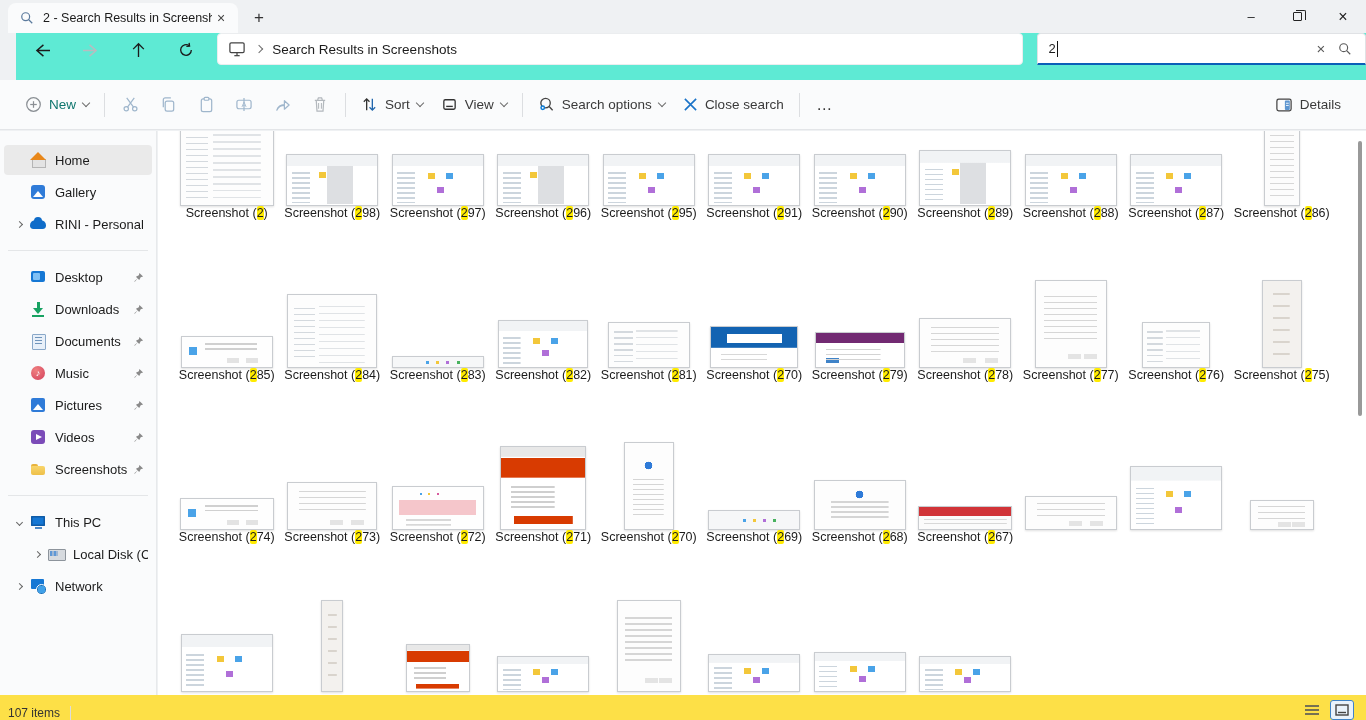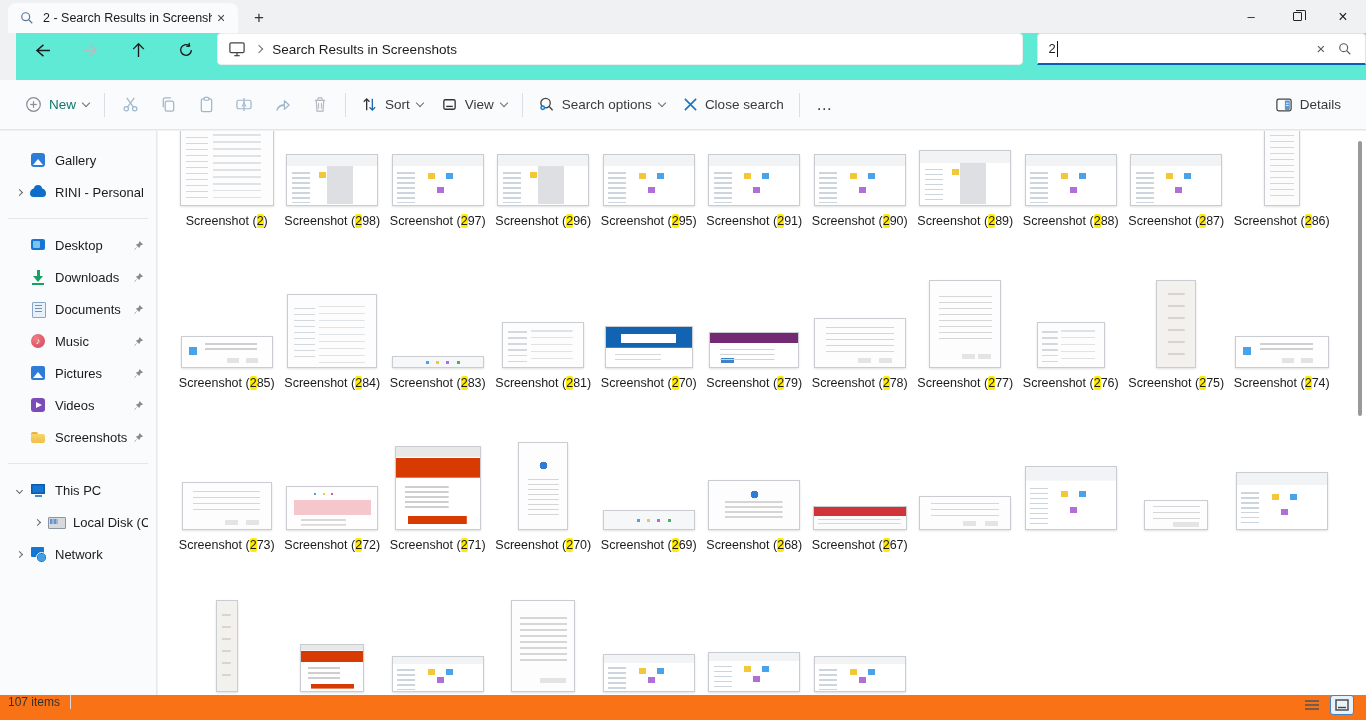--- a/index.html
+++ b/index.html
@@ -86,21 +86,21 @@
   .ic-network::before { content:""; position:absolute; left:1px; top:1px; width:13px; height:10px; background:#1577d4; border-radius:1px; }
   .ic-network::after { content:""; position:absolute; left:6px; top:6px; width:9px; height:9px; background:radial-gradient(circle,#3fa0e8 60%,#1b6fb8 62%); border-radius:50%; border:1px solid #fff; }
   .pin-svg { display:block; }
 
   
   .main { position:absolute; top:131px; left:158px; right:0; bottom:25px; background:#fff; overflow:hidden; }
   .file-grid { display:grid; grid-template-columns:repeat(11,105.5px); padding-left:16px; }
   .cell { height:162px; display:flex; flex-direction:column; align-items:center; }
   .thumb-area { height:75px; width:100%; display:flex; align-items:flex-end; justify-content:center; }
   .thumb { flex:none; background:#fff; border:1px solid #c9ccd0; box-shadow:0 1px 2px rgba(0,0,0,.12); }
-  .flabel { margin-top:8px; max-width:98px; font-size:12.5px; line-height:14.5px; text-align:center; word-break:normal; }
+  .flabel { max-width:98px; font-size:12.5px; line-height:14.5px; text-align:center; word-break:normal; }
   .hl { background:#ffeb00; border-radius:2px; }
   .scrollbar-thumb { position:absolute; right:4px; top:10px; width:4px; height:275px; background:#999; border-radius:2px; }
 
   
   .v-settings { background:
     repeating-linear-gradient(#d4d9de 0 1.5px,transparent 1.5px 6px) 8% 72%/24% 74% no-repeat,
     repeating-linear-gradient(#e0e3e6 0 1.5px,transparent 1.5px 7px) 72% 78%/52% 80% no-repeat,
     #fdfdfd; }
   .v-explorer { background:
     linear-gradient(#f1f3f5,#f1f3f5) 0 0/100% 22% no-repeat,
@@ -164,21 +164,21 @@
   .v-dialog { background:
     repeating-linear-gradient(#d6d6d6 0 1.5px,transparent 1.5px 6px) 50% 36%/76% 52% no-repeat,
     linear-gradient(#e4e4e4,#e4e4e4) 56% 90%/13px 5px no-repeat,
     linear-gradient(#e4e4e4,#e4e4e4) 84% 90%/13px 5px no-repeat,
     #fdfdfd; }
   .v-narrow { background:
     repeating-linear-gradient(#d9d4cd 0 2px,transparent 2px 12px) 50% 60%/44% 76% no-repeat,
     #f3f1ee; }
 
   
-  .statusbar { position:absolute; left:0; right:0; bottom:0; height:25px; background:#f97316; display:flex; align-items:flex-start; padding:0 8px;margin-top:44px; }
+  .statusbar { position:absolute; left:0; right:0; bottom:0; height:25px; background:#fde047; display:flex; align-items:flex-end; padding:0 8px;margin-top:44px; }
   .status-count { font-size:12px; color:#333; }
   .status-div { width:1px; height:14px; background:#dcdcdc; margin-left:10px; }
   .status-right { margin-left:auto; display:flex; align-items:center; gap:6px; padding-right:4px; }
   .view-toggle { width:24px; height:20px; display:flex; align-items:center; justify-content:center; border-radius:3px; }
   .view-toggle.active { border:1.5px solid #3f83c8; background:#e9f2fb; }
 </style>
 </head>
 <body>
 
 <div class="window">
@@ -341,20 +341,26 @@
           <rect x="2" y="2.5" width="16" height="13" rx="2" fill="none" stroke="#444" stroke-width="1.4"></rect>
           <rect x="11" y="4" width="5.5" height="10.5" fill="#3f83c8" opacity=".85" rx="1"></rect>
           <line x1="12.2" y1="7" x2="15.3" y2="7" stroke="#fff" stroke-width="1"></line>
           <line x1="12.2" y1="9.5" x2="15.3" y2="9.5" stroke="#fff" stroke-width="1"></line>
         </svg>
       <span>Details</span>
     </div>
   </div>
 
   <div class="sidebar">
+      <div class="sb-item selected">
+    <span class="sb-chev"></span>
+    <span class="ic ic-home"></span>
+    <span class="sb-label">Home</span>
+
+  </div>
       <div class="sb-item">
     <span class="sb-chev"></span>
     <span class="ic ic-gallery"></span>
     <span class="sb-label">Gallery</span>
 
   </div>
       <div class="sb-item">
     <span class="sb-chev">
           <span class="sb-chevron chev-r" style="display: block;"></span>
         </span>
@@ -538,20 +544,26 @@
     <div class="thumb-area">
       <div class="thumb v-settings" style="width: 90px; height: 74px;"></div>
     </div>
     <div class="flabel"><span class="lp">Screenshot (</span><span class="lh hl">2</span><span class="ls">84)</span></div>
   </div>
         <div class="cell">
     <div class="thumb-area">
       <div class="thumb v-taskbar" style="width: 92px; height: 12px;"></div>
     </div>
     <div class="flabel"><span class="lp">Screenshot (</span><span class="lh hl">2</span><span class="ls">83)</span></div>
+  </div>
+        <div class="cell">
+    <div class="thumb-area">
+      <div class="thumb v-explorer" style="width: 90px; height: 48px;"></div>
+    </div>
+    <div class="flabel"><span class="lp">Screenshot (</span><span class="lh hl">2</span><span class="ls">82)</span></div>
   </div>
         <div class="cell">
     <div class="thumb-area">
       <div class="thumb v-settings" style="width: 82px; height: 46px;"></div>
     </div>
     <div class="flabel"><span class="lp">Screenshot (</span><span class="lh hl">2</span><span class="ls">81)</span></div>
   </div>
         <div class="cell">
     <div class="thumb-area">
       <div class="thumb v-blue" style="width: 88px; height: 42px;"></div>

